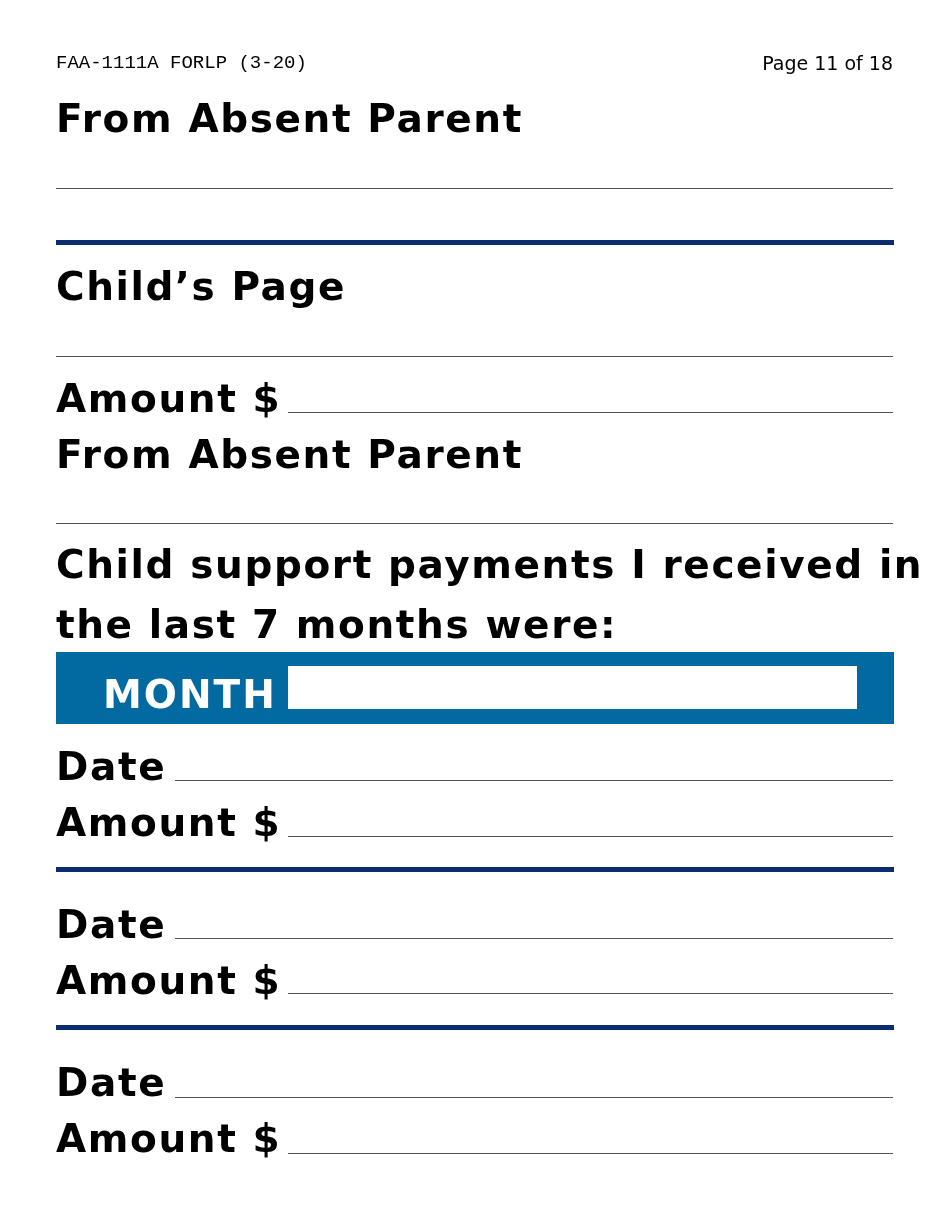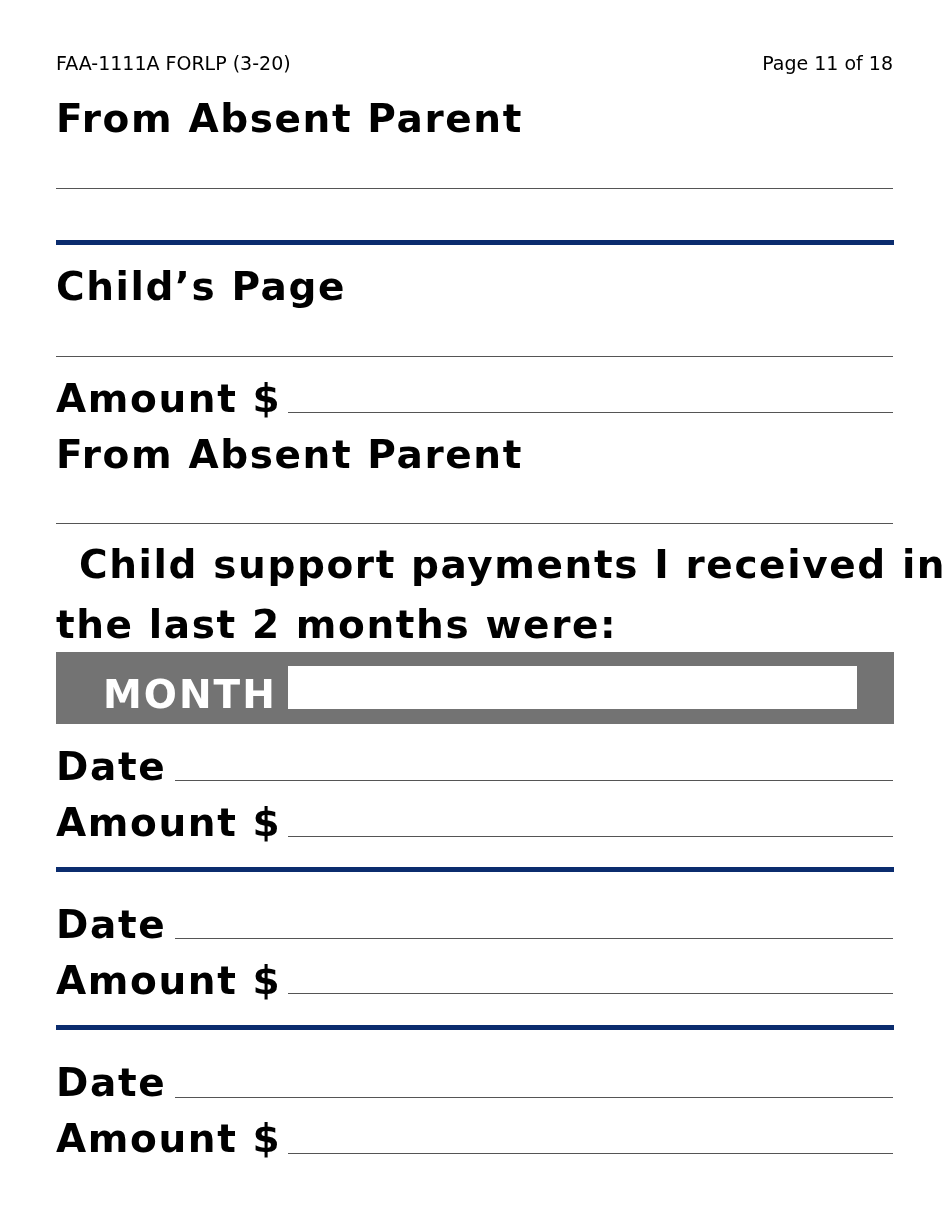--- a/index.html
+++ b/index.html
@@ -5,50 +5,50 @@
   html, body { margin:0; padding:0; background:#ffffff; }
   body { width:950px; height:1230px; position:relative; overflow:hidden;
          font-family:"DejaVu Sans", sans-serif; color:#000; }
   .abs { position:absolute; }
   .hdr { font-size:19px; top:52px; font-weight:normal; }
   .h { font-weight:bold; font-size:39px; letter-spacing:1.6px; white-space:nowrap; }
   .thin { position:absolute; left:56px; width:837px; height:1px; background:#555; }
   .blue { position:absolute; left:56px; width:838px; height:5px; background:#0b2c6e; }
   .field-line { position:absolute; height:1px; background:#555; }
   .field { border:none; background:transparent; outline:none; font-size:20px; }
-  .month-bar { position:absolute; left:56px; top:652px; width:838px; height:72px; background:#737373; }
+  .month-bar { position:absolute; left:56px; top:652px; width:838px; height:72px; background:#0369a1; }
   .month-label { position:absolute; left:47px; top:20px; color:#fff; font-weight:bold; font-size:39px; letter-spacing:2px; }
   .month-box { position:absolute; left:232px; top:14px; width:569px; height:43px; background:#fff; border:none; outline:none; font-size:20px; padding:0 8px; box-sizing:border-box; }
 </style>
 </head>
 <body>
 
-<div class="abs hdr" style="left:56px;">FAA-1111A FORLP (3-20)</div>
+<div class="abs hdr" style="left:56px;font-family:Liberation Mono, monospace;">FAA-1111A FORLP (3-20)</div>
 <div class="abs hdr" style="right:57px;">Page 11 of 18</div>
 
 <div class="abs h" style="left:56px; top:96px;">From Absent Parent</div>
 <input class="abs field" style="left: 56px; top: 156px; width: 837px; height: 30px;" value="">
 <div class="thin" style="top:188px;"></div>
 
 <div class="blue" style="top:240px;"></div>
 
 <div class="abs h" style="left:56px; top:264px;">Child’s Page</div>
 <input class="abs field" style="left: 56px; top: 324px; width: 837px; height: 30px;" value="">
 <div class="thin" style="top:356px;"></div>
 
 <div class="abs h" style="left:56px; top:376px;">Amount $</div>
 <input class="abs field" style="left: 288px; top: 382px; width: 604px; height: 28px;" value="">
 <div class="field-line" style="left:288px; top:412px; width:605px;"></div>
 
 <div class="abs h" style="left:56px; top:432px;">From Absent Parent</div>
 <input class="abs field" style="left: 56px; top: 490px; width: 837px; height: 30px;" value="">
 <div class="thin" style="top:523px;"></div>
 
-<div class="abs h" style="left:56px; top:542px;margin-left:23px;">Child support payments I received in</div>
-<div class="abs h" style="left:56px; top:602px;">the last 2 months were:</div>
+<div class="abs h" style="left:56px; top:542px;">Child support payments I received in</div>
+<div class="abs h" style="left:56px; top:602px;">the last 7 months were:</div>
 
 <div class="month-bar">
   <div class="month-label">MONTH</div>
   <input class="month-box" value="" style="">
 </div>
 
 <div class="abs h" style="left:56px; top:744px;">Date</div>
 <input class="abs field" style="left: 175px; top: 750px; width: 717px; height: 28px;" value="">
 <div class="field-line" style="left:175px; top:780px; width:718px;"></div>
 <div class="abs h" style="left:56px; top:800px;">Amount $</div>

